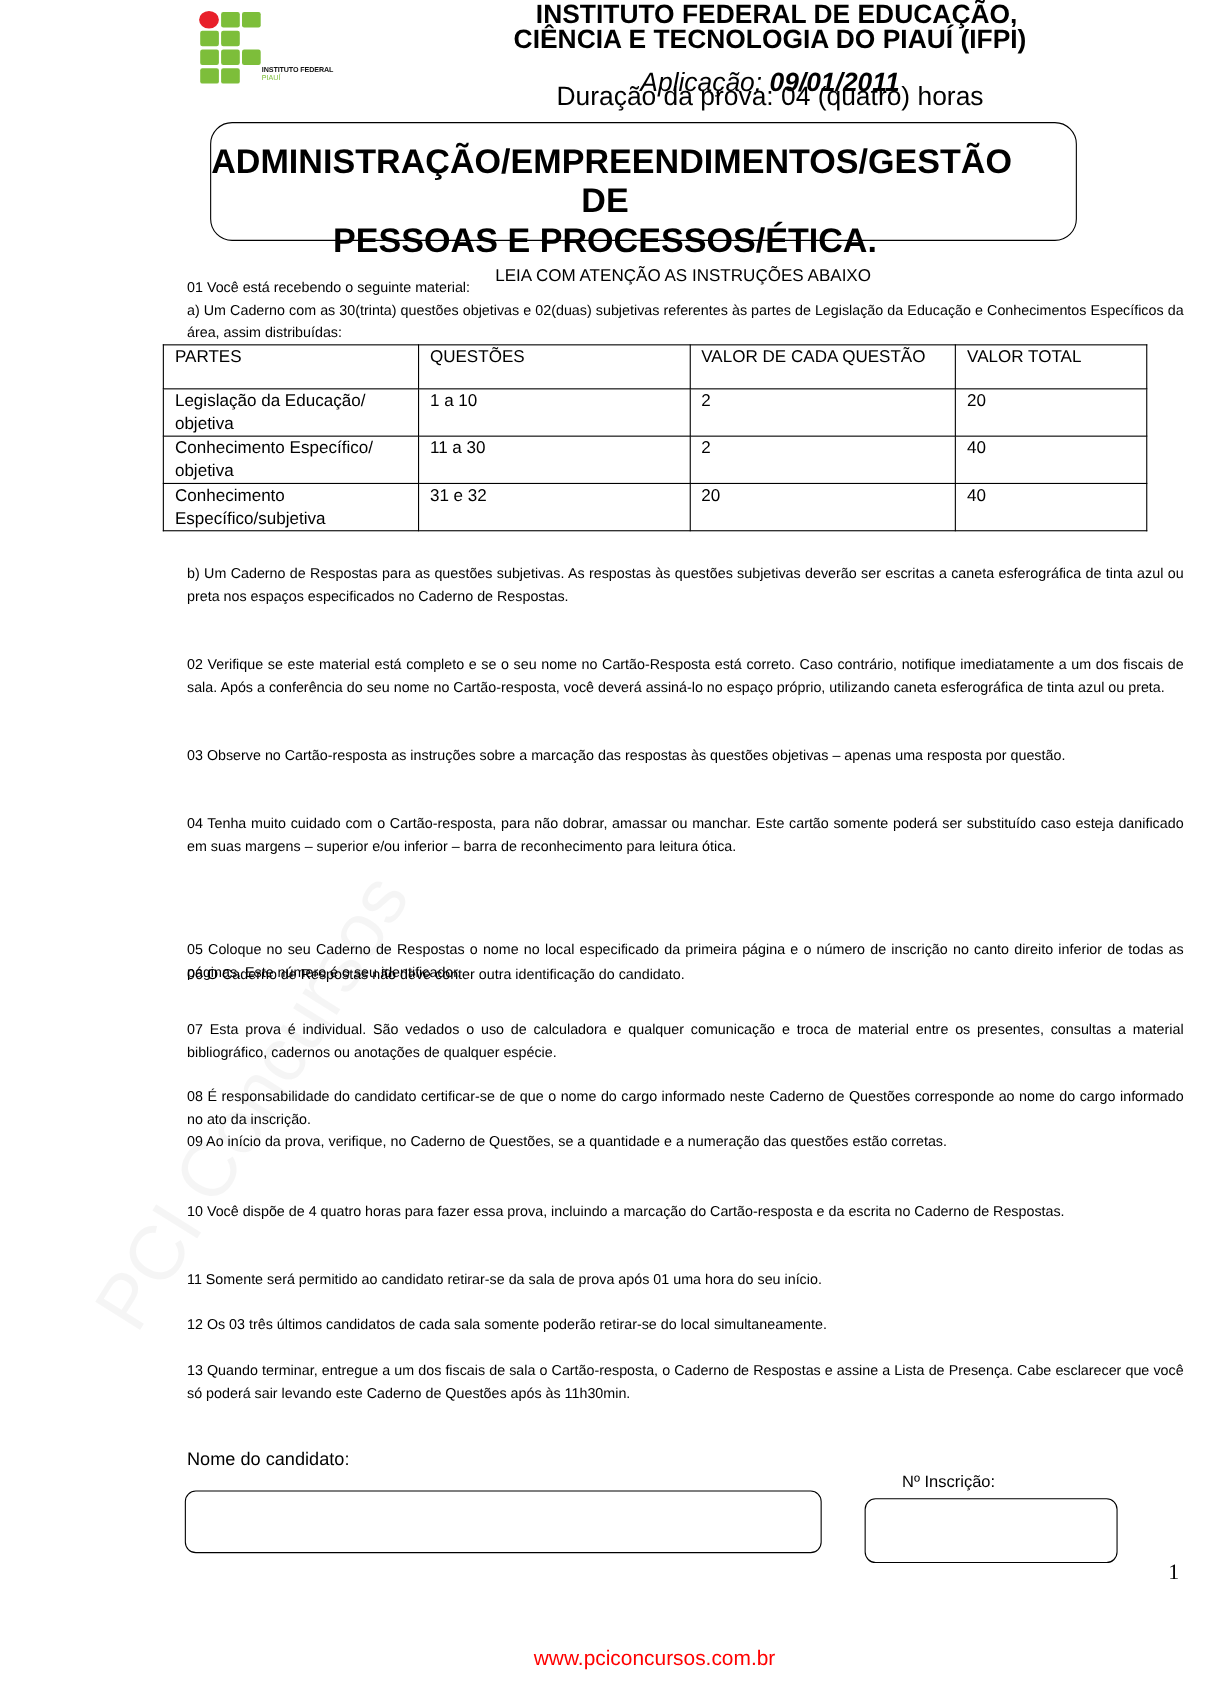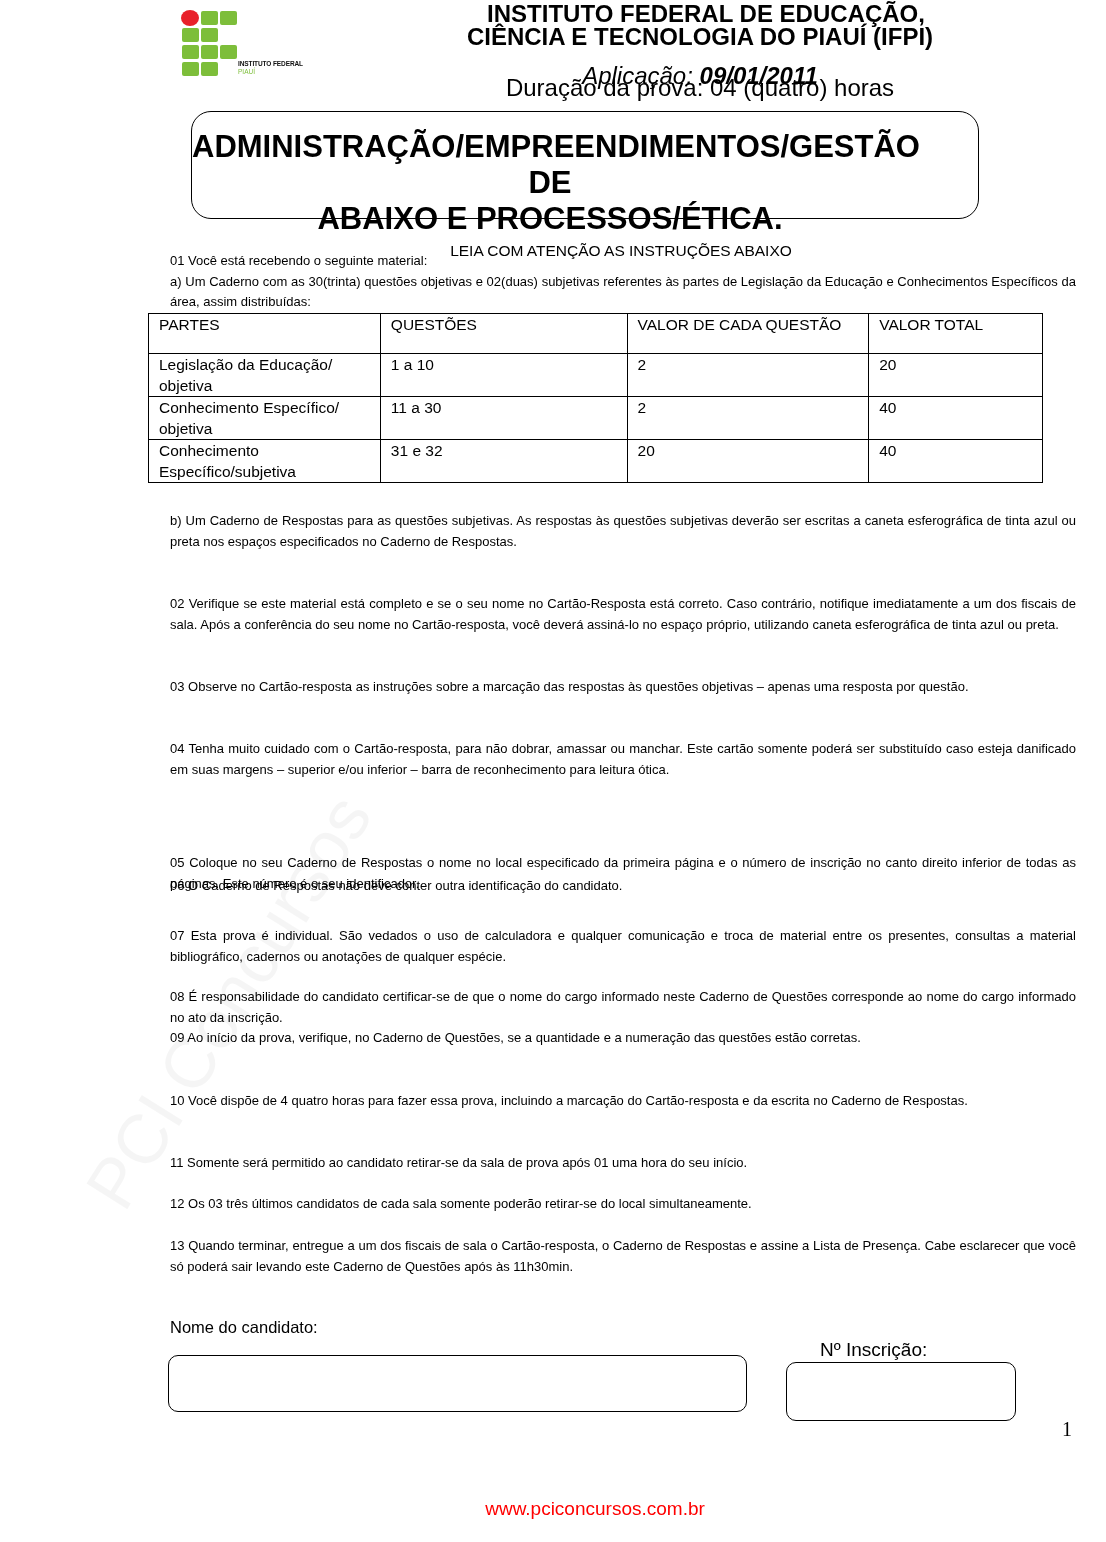--- a/index.html
+++ b/index.html
@@ -47,21 +47,21 @@
     border-collapse: collapse; font-size: 15.5px; line-height: 20.5px;
   }
   #parts-table td {
     border: 1px solid #000; vertical-align: top; padding: 1px 10px 0 10px; height: 40px;
   }
   #parts-table tr td { box-sizing: border-box; }
 
   
   #name-label { left: 170px; top: 1318px; font-size: 16.5px; }
   #name-box { left: 168px; top: 1355px; width: 579px; height: 57px; border: 1.5px solid #000; border-radius: 10px; box-sizing: border-box; }
-  #insc-label { left: 820px; top: 1339px; font-size: 19px; }
+  #insc-label { left: 820px; top: 1339px; font-size: 15px; }
   #insc-box { left: 786px; top: 1362px; width: 230px; height: 59px; border: 1.5px solid #000; border-radius: 10px; box-sizing: border-box; }
 
   #page-num { left: 1062px; top: 1418px; font-family: "Liberation Serif", serif; font-size: 20px; }
 
   #footer-link { left: 0; width: 1190px; top: 1498px; text-align: center; font-size: 19px; color: #ff0000; text-decoration: none; }
 
   #watermark {
     left: 70px; top: 1180px; font-size: 70px; color: rgba(0,0,0,0.04);
     transform: rotate(-58deg); transform-origin: left top; white-space: nowrap; font-weight: normal;
     pointer-events: none;
@@ -88,21 +88,21 @@
 </div>
 
 <div id="h1" class="hdr">INSTITUTO FEDERAL DE EDUCAÇÃO,</div>
 <div id="h2" class="hdr">CIÊNCIA E TECNOLOGIA DO PIAUÍ (IFPI)</div>
 <div id="h3" class="hdr"><span>Aplicação: </span><b>09/01/2011</b></div>
 <div id="h4" class="hdr">Duração da prova: 04 (quatro) horas</div>
 
 <div id="title-box" class="abs">
   <div id="title-text">
     <div>ADMINISTRAÇÃO/EMPREENDIMENTOS/GESTÃO DE</div>
-    <div>ABAIXO E PROCESSOS/ÉTICA.</div>
+    <div>PESSOAS E PROCESSOS/ÉTICA.</div>
   </div>
 </div>
 
 <div id="instr-heading" class="abs">LEIA COM ATENÇÃO AS INSTRUÇÕES ABAIXO</div>
 
 <div class="para" style="top:251px;">
   <p>01 Você está recebendo o seguinte material:</p>
   <p>a) Um Caderno com as 30(trinta) questões objetivas e 02(duas) subjetivas referentes às  partes de Legislação da Educação e Conhecimentos Específicos da área,  assim distribuídas:</p>
 </div>
 

